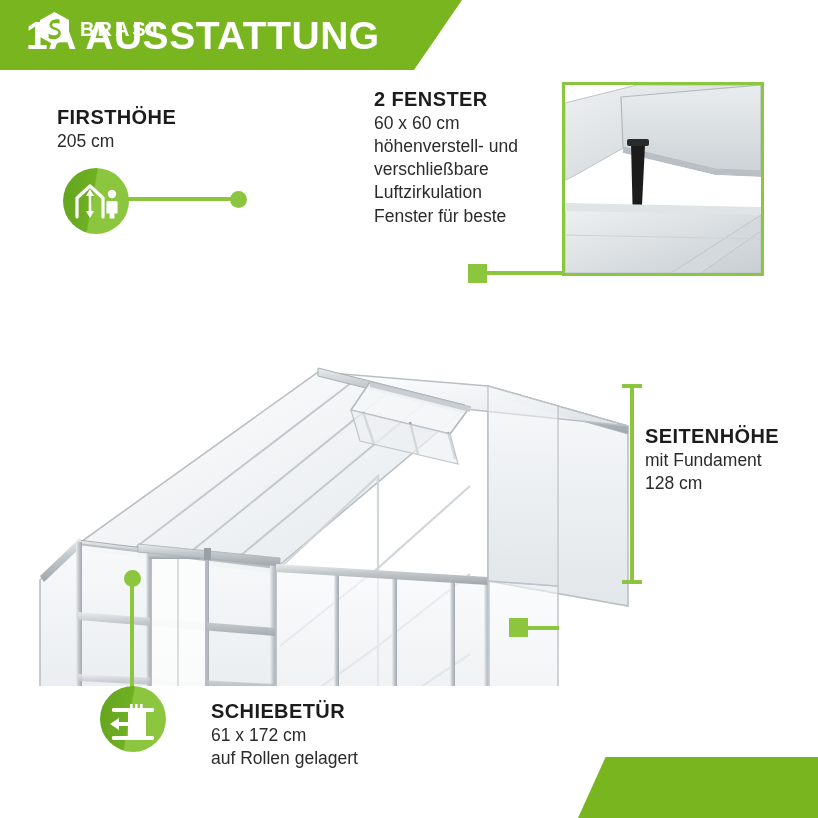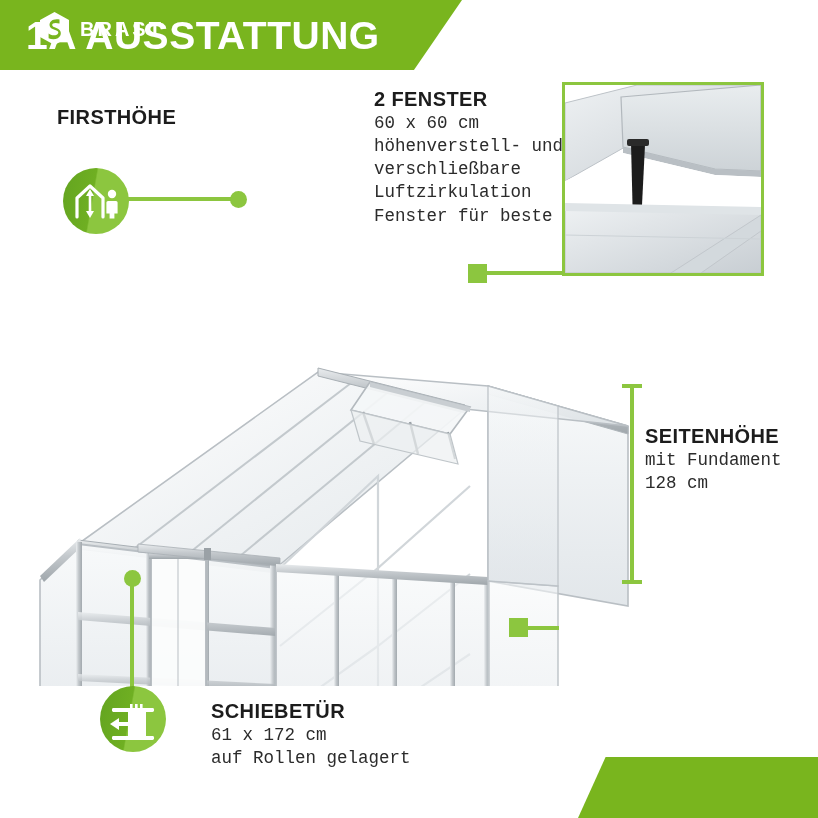--- a/index.html
+++ b/index.html
@@ -73,21 +73,20 @@
     letter-spacing: 0.4px;
     line-height: 1.18;
     margin: 0;
   }
   .callout-body {
     font-size: 17.5px;
     font-weight: normal;
     color: #2b2b2b;
     line-height: 1.33;
     margin: 0;
-    font-family: Liberation Mono, monospace;
   }
 
   #firsthoehe-block { position: absolute; left: 57px; top: 106px; }
   #fenster-block    { position: absolute; left: 374px; top: 88px;  width: 190px; }
   #seitenhoehe-block{ position: absolute; left: 645px; top: 425px; width: 170px; }
   #fundament-block  { position: absolute; left: 558px; top: 633px; width: 260px; }
   #schiebetuer-block{ position: absolute; left: 184px; top: 700px; width: 200px; margin-left: 27px; }
 
   
   .circle-icon {
@@ -271,20 +270,21 @@
 
       <ellipse cx="290" cy="632" rx="262" ry="9" fill="#000000" opacity="0.045"></ellipse>
     </svg>
   </div>
 
   <div class="top-banner"></div>
   <div class="top-banner-title">1A AUSSTATTUNG</div>
 
   <div id="firsthoehe-block">
     <p class="callout-title">FIRSTHÖHE</p>
+    <p class="callout-body">205 cm</p>
   </div>
 
   <div class="circle-icon" id="icon-firsthoehe">
     <svg viewBox="0 0 66 66" xmlns="http://www.w3.org/2000/svg">
 
       <path d="M14 49 L14 30 L27 18 L40 30 L40 49" fill="none" stroke="#ffffff" stroke-width="3.2" stroke-linecap="round" stroke-linejoin="round"></path>
 
       <line x1="27" y1="25" x2="27" y2="46" stroke="#ffffff" stroke-width="2.6"></line>
       <polygon points="27,21 23,28 31,28" fill="#ffffff"></polygon>
       <polygon points="27,50 23,43 31,43" fill="#ffffff"></polygon>

